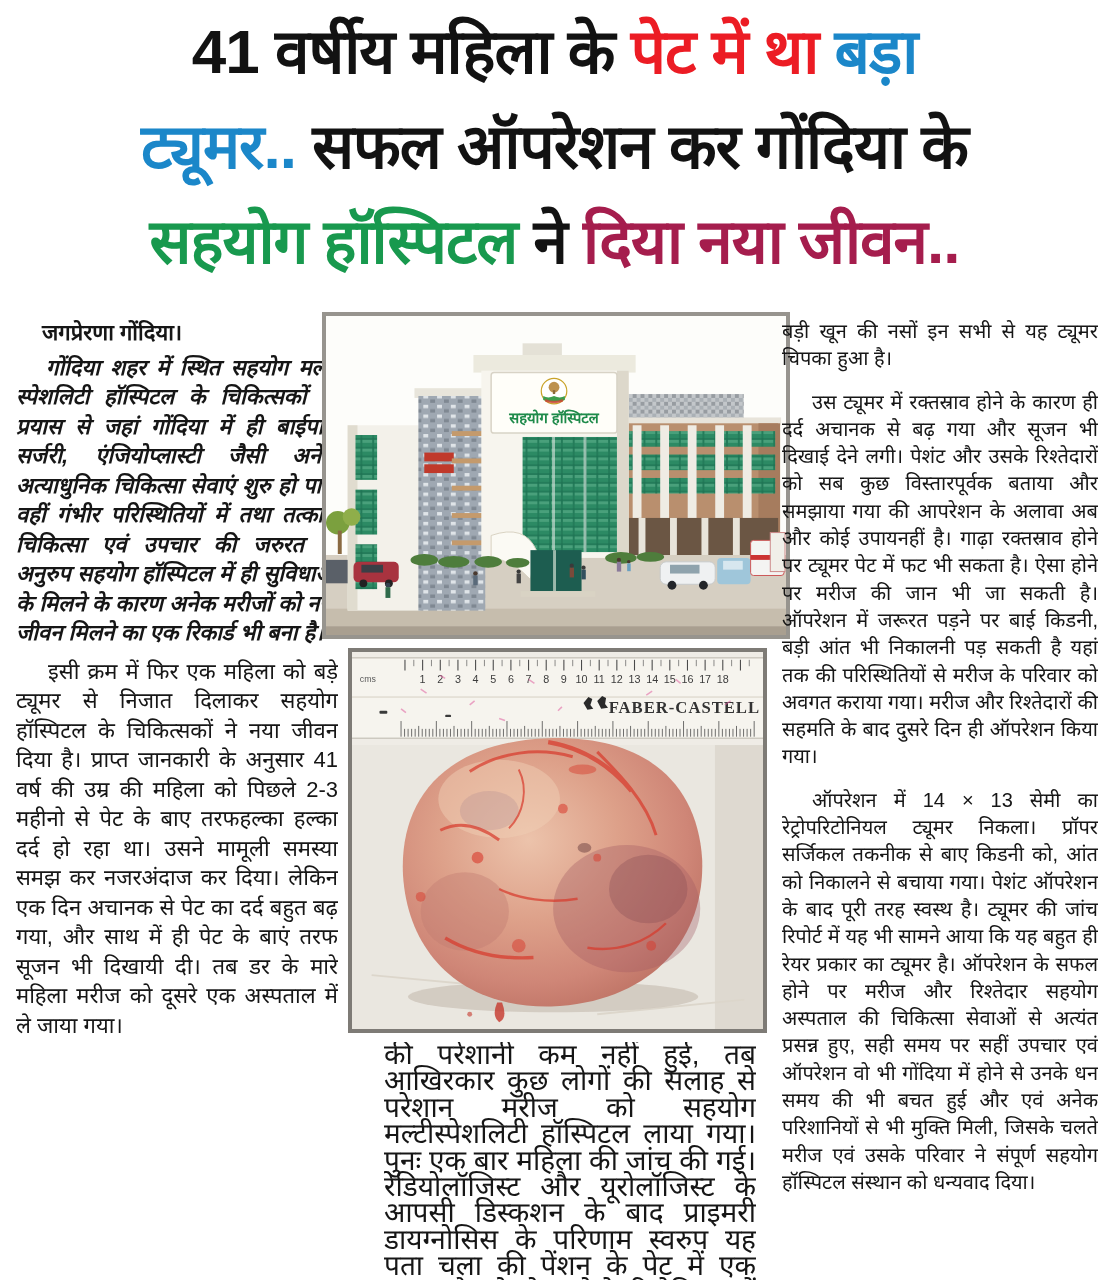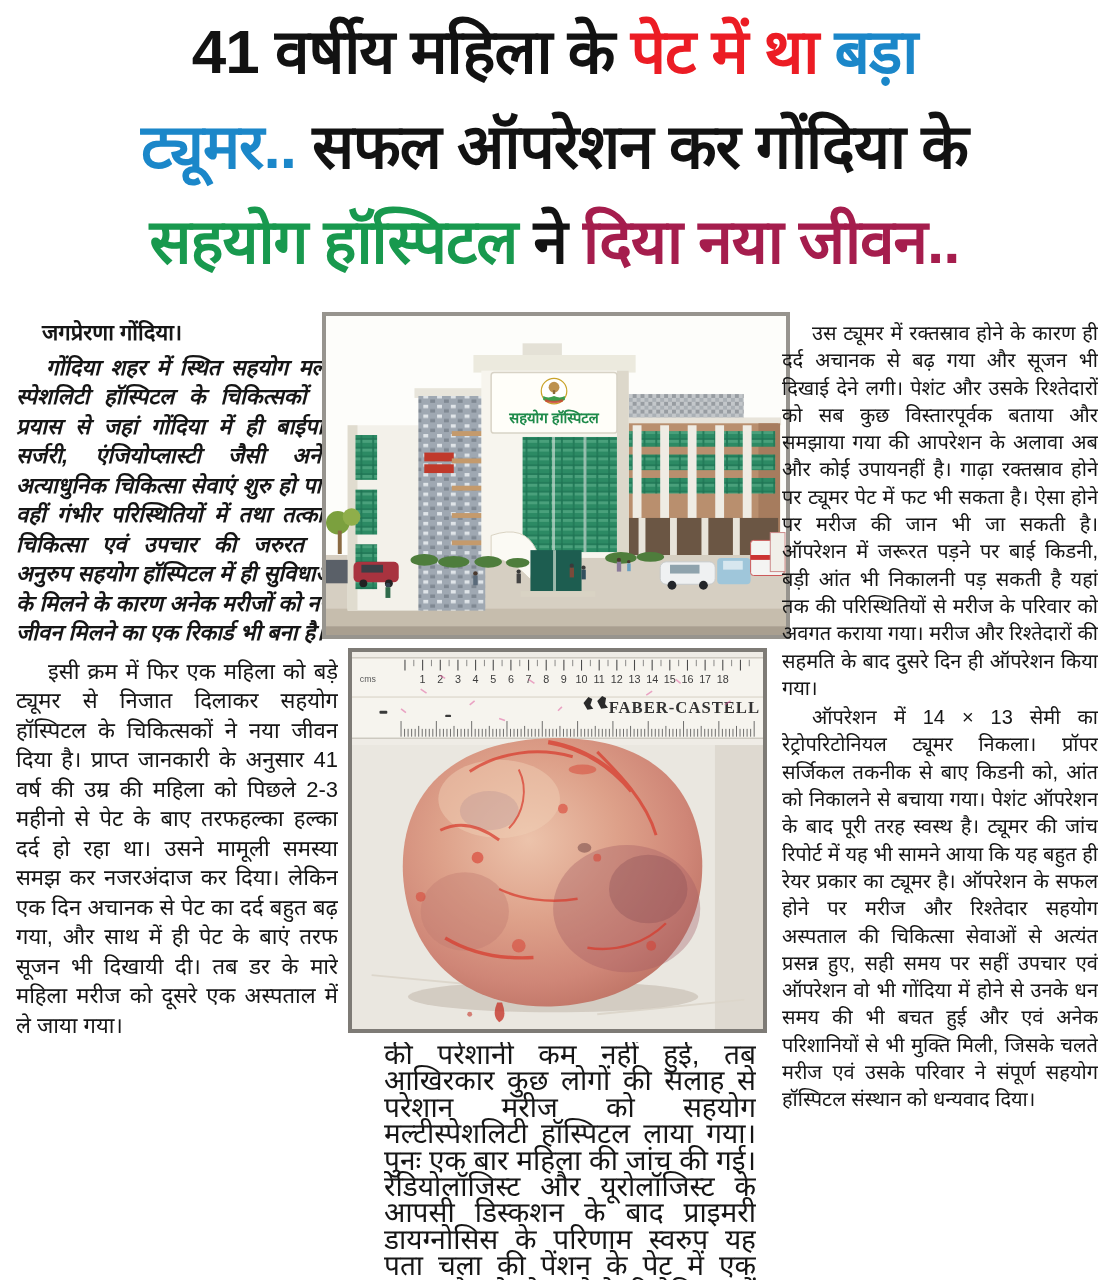--- a/index.html
+++ b/index.html
@@ -17,21 +17,21 @@
             font-size:22px;line-height:29.5px;}
   .left-col .dateline{font-weight:bold;text-indent:26px;margin-bottom:5px;text-align:left;}
   .left-col .lead{font-style:italic;font-weight:600;text-indent:30px;}
   .left-col .indent{text-indent:32px;margin-top:9px;}
 
   .mid-col{position:absolute;left:384px;top:1042px;width:372px;height:238px;overflow:hidden;
            font-size:28px;line-height:26.4px;}
 
   .right-col{position:absolute;left:782px;top:318px;width:316px;height:960px;overflow:hidden;
              font-size:20px;line-height:27.3px;}
-  .right-col .indent{text-indent:30px;margin-top:2px;}
+  .right-col .indent{text-indent:30px;margin-top:16px;}
 
   
   figure{margin:0;box-sizing:border-box;background:#fff;}
   figure svg{display:block;width:100%;height:100%;}
   .hospital-fig{position:absolute;left:322px;top:312px;width:468px;height:327px;
                 border:4px solid #97948e;}
   .tumor-fig{position:absolute;left:348px;top:648px;width:419px;height:385px;
              border:4px solid #7e7b76;}
 
   .ruler-num{font-family:"Liberation Sans",sans-serif;font-size:11px;fill:#3c3c3c;text-anchor:middle;}
@@ -453,17 +453,18 @@
         <circle cx="120" cy="370" r="2.5" fill="#c5372c" opacity="0.6"></circle>
       </g>
     </svg>
   </figure>
 
   <div class="mid-col">
     <p>की परेशानी कम नहीं हुई, तब आखिरकार कुछ लोगों की सलाह से परेशान मरीज को सहयोग मल्टीस्पेशलिटी हॉस्पिटल लाया गया। पुनः एक बार महिला की जांच की गई। रेडियोलॉजिस्ट और यूरोलॉजिस्ट के आपसी डिस्कशन के बाद प्राइमरी डायग्नोसिस के परिणाम स्वरुप यह पता चला की पेंशन के पेट में एक ट्यूमर है जो लेफ्ट रेट्रोपरिटोनियम में है। किडनी, बड़ी आत,</p>
   </div>
 
   <div class="right-col">
+    <p>बड़ी खून की नसों इन सभी से यह ट्यूमर चिपका हुआ है।</p>
     <p class="indent">उस ट्यूमर में रक्तस्राव होने के कारण ही दर्द अचानक से बढ़ गया और सूजन भी दिखाई देने लगी। पेशंट और उसके रिश्तेदारों को सब कुछ विस्तारपूर्वक बताया और समझाया गया की आपरेशन के अलावा अब और कोई उपायनहीं है। गाढ़ा रक्तस्राव होने पर ट्यूमर पेट में फट भी सकता है। ऐसा होने पर मरीज की जान भी जा सकती है। ऑपरेशन में जरूरत पड़ने पर बाई किडनी, बड़ी आंत भी निकालनी पड़ सकती है यहां तक की परिस्थितियों से मरीज के परिवार को अवगत कराया गया। मरीज और रिश्तेदारों की सहमति के बाद दुसरे दिन ही ऑपरेशन किया गया।</p>
     <p class="indent">ऑपरेशन में 14 × 13 सेमी का रेट्रोपरिटोनियल ट्यूमर निकला।  प्रॉपर सर्जिकल तकनीक से बाए किडनी को, आंत को निकालने से बचाया गया।  पेशंट ऑपरेशन के बाद पूरी तरह स्वस्थ है। ट्यूमर की जांच रिपोर्ट में यह भी सामने आया कि यह बहुत ही रेयर प्रकार का ट्यूमर है। ऑपरेशन के सफल होने पर मरीज और रिश्तेदार सहयोग अस्पताल की चिकित्सा सेवाओं से अत्यंत प्रसन्न हुए, सही समय पर सहीं उपचार एवं ऑपरेशन वो भी गोंदिया में होने से उनके धन समय की भी बचत हुई और एवं अनेक परिशानियों से भी मुक्ति मिली, जिसके चलते मरीज एवं उसके परिवार ने संपूर्ण सहयोग हॉस्पिटल संस्थान को धन्यवाद दिया।</p>
   </div>
 
 </div>
 
 </body></html>

